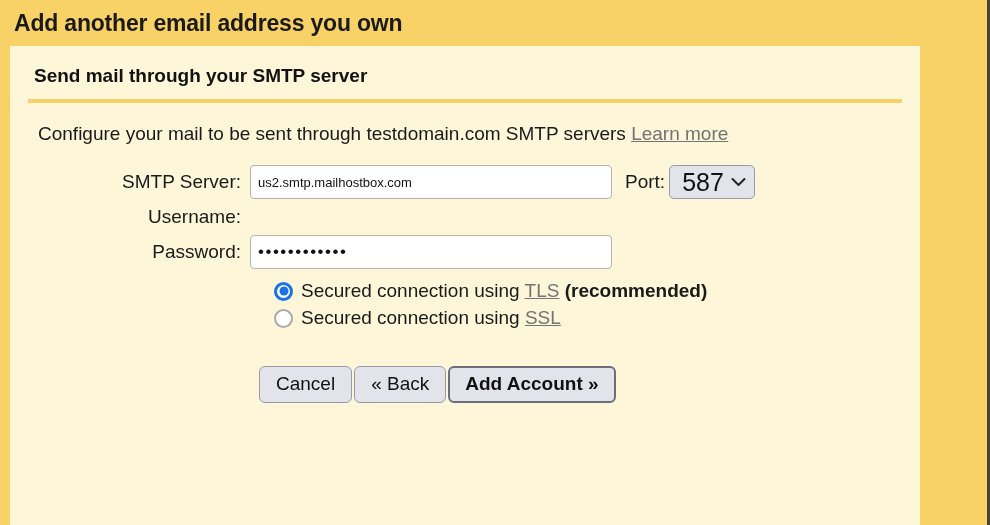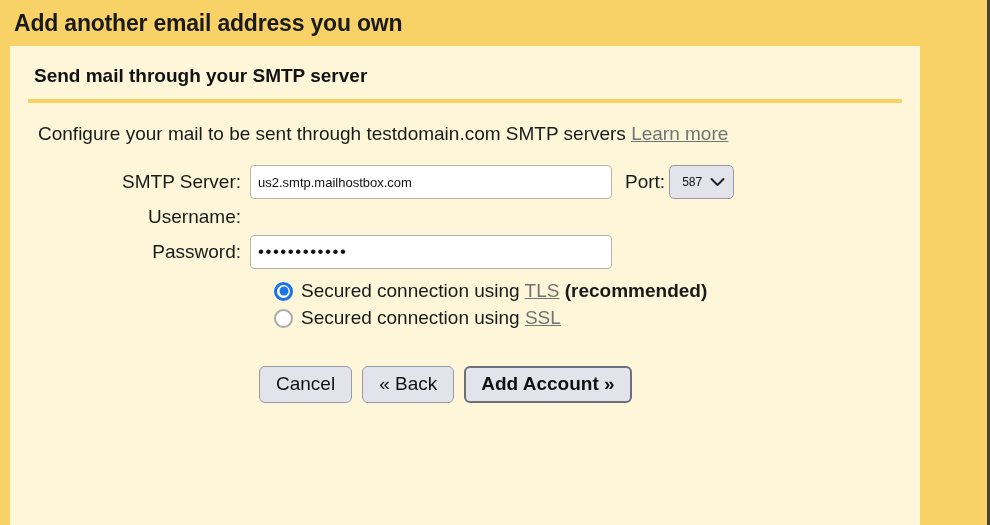--- a/index.html
+++ b/index.html
@@ -121,21 +121,21 @@
   }
   .port-select {
     appearance: none;
     -webkit-appearance: none;
     height: 34px;
     box-sizing: border-box;
     border: 1px solid #9a9aa6;
     border-radius: 5px;
     background: #e3e3ec;
     font-family: "Liberation Sans", sans-serif;
-    font-size: 12px;
+    font-size: 25px;
     color: #111111;
     padding: 0 30px 0 12px;
     cursor: pointer;
     outline: none;
   }
   .select-wrap {
     position: relative;
     display: inline-block;
   }
   .select-arrow {
@@ -193,21 +193,21 @@
   .bold {
     font-weight: bold;
   }
 
   
   .buttons {
     padding-left: 249px;
     margin-top: 37px;
     display: flex;
     align-items: center;
-    gap: 10px;
+    gap: 2px;
   }
   .btn {
     font-family: "Liberation Sans", sans-serif;
     font-size: 19px;
     color: #111111;
     background: #e3e3ec;
     border: 1px solid #9a9aa6;
     border-radius: 6px;
     padding: 7px 16px 8px 16px;
     cursor: pointer;

